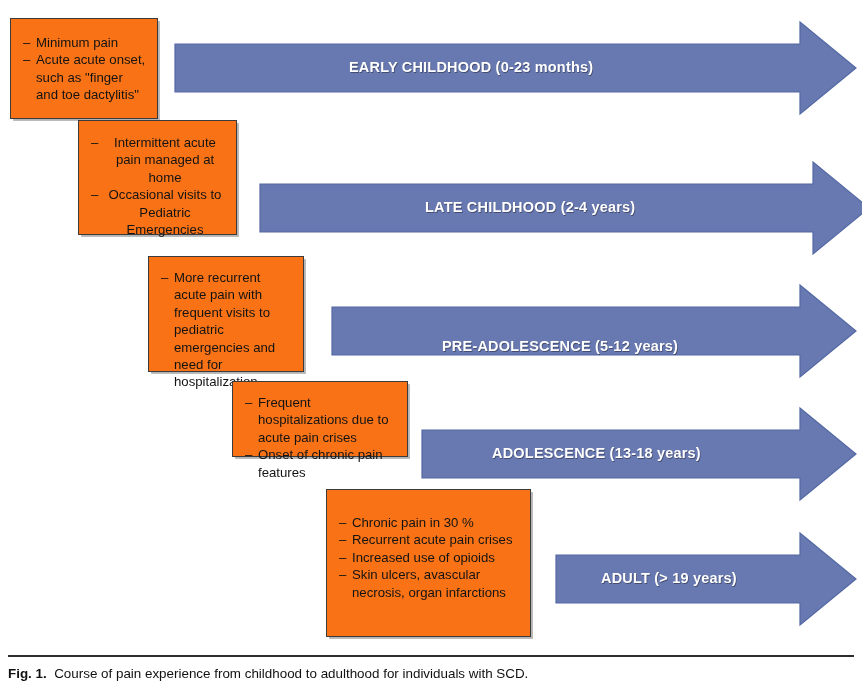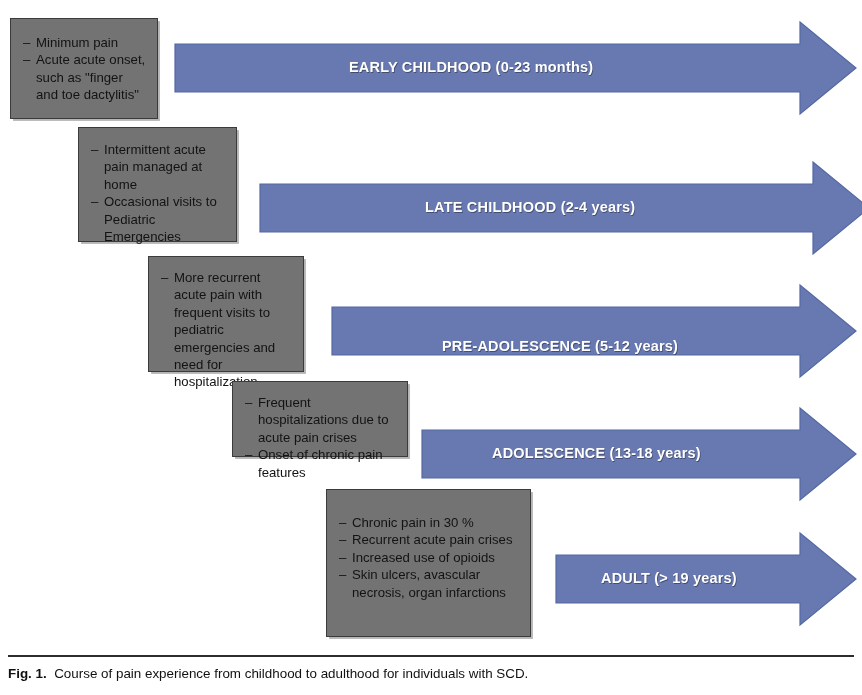--- a/index.html
+++ b/index.html
@@ -46,21 +46,21 @@
     letter-spacing: 0.2px;
     white-space: nowrap;
     text-shadow: 0.7px 0.7px 0.6px rgba(40,40,60,0.55);
     pointer-events: none;
   }
 
   
   .info-box {
     position: absolute;
     box-sizing: border-box;
-    background: #737373;
+    background: #f97316;
     border: 1.4px solid #3b3b3b;
     box-shadow: 2.5px 2.5px 0 -0.6px rgba(120,120,120,0.55);
   }
   .info-list {
     margin: 0;
     padding: 0;
     list-style: none;
   }
   .info-item {
     position: relative;
@@ -112,21 +112,21 @@
     </ul>
   </div>
 
   <div class="arrow-row" style="left:175px; top:22px; width:681px;">
     <svg class="arrow-svg" width="681" height="92" viewBox="0 0 681 92">
       <polygon points="0,22 625,22 625,0 681,46 625,92 625,70 0,70" fill="#6779B0" stroke="#5468A4" stroke-width="1.2" stroke-linejoin="miter"></polygon>
     </svg>
     <div class="arrow-label" style="left:174px; top:22px;">EARLY CHILDHOOD (0-23 months)</div>
   </div>
 
-  <div class="info-box" style="left:78px; top:127px; width:159px; height:115px; padding:13px 10px 0 12px;">
+  <div class="info-box" style="left:78px; top:120px; width:159px; height:115px; padding:13px 10px 0 12px;text-align:center;">
     <ul class="info-list">
       <li class="info-item">Intermittent acute pain managed at home</li>
       <li class="info-item">Occasional visits to Pediatric Emergencies</li>
     </ul>
   </div>
 
   <div class="arrow-row" style="left:260px; top:162px; width:609px;">
     <svg class="arrow-svg" width="609" height="92" viewBox="0 0 609 92">
       <polygon points="0,22 553,22 553,0 609,46 553,92 553,70 0,70" fill="#6779B0" stroke="#5468A4" stroke-width="1.2" stroke-linejoin="miter"></polygon>
     </svg>

